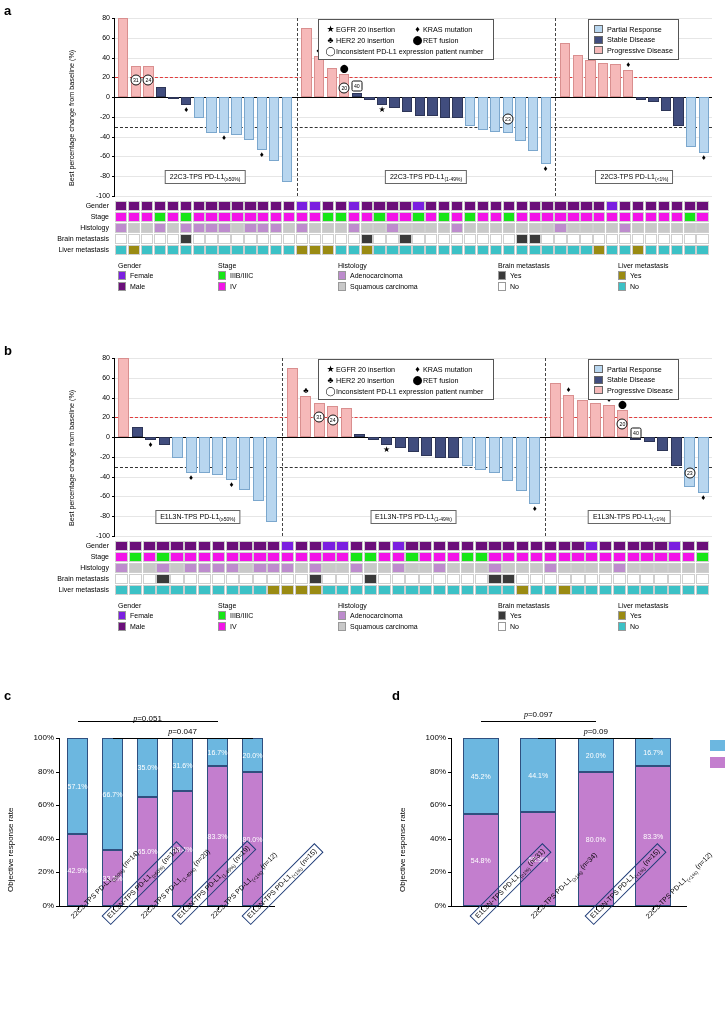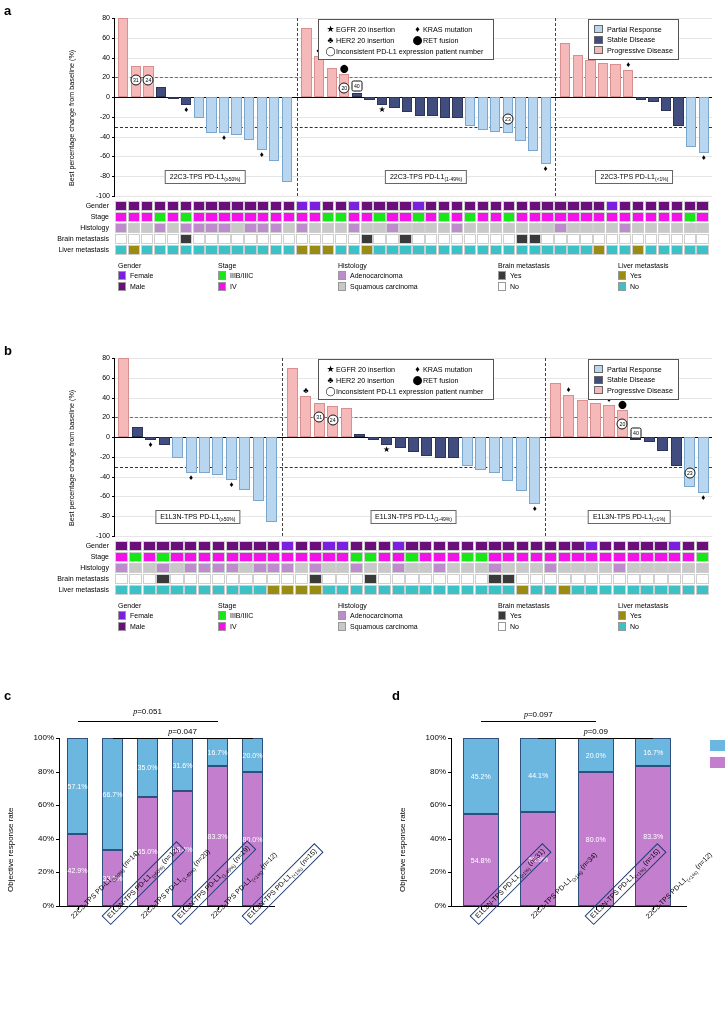--- a/index.html
+++ b/index.html
@@ -955,21 +955,21 @@
     <div class="bar2 seg-sd" style="left:206.65px;top:76.056px;width:21.7px;height:139.944px;"></div>
     <div class="seglabel" style="left:217.5px;top:62.028px;">16.7%</div>
     <div class="seglabel" style="left:217.5px;top:146.028px;">83.3%</div>
     <div class="axisline" style="left:217.5px;top:216px;width:1px;height:4px;"></div>
     <div class="bar2 seg-pr" style="left:241.65px;top:48px;width:21.7px;height:33.6px;"></div>
     <div class="bar2 seg-sd" style="left:241.65px;top:81.6px;width:21.7px;height:134.4px;"></div>
     <div class="seglabel" style="left:252.5px;top:64.8px;">20.0%</div>
     <div class="seglabel" style="left:252.5px;top:148.8px;">80.0%</div>
     <div class="axisline" style="left:252.5px;top:216px;width:1px;height:4px;"></div>
     <div class="pbar" style="left:77.5px;top:31px;width:140px;"></div>
-    <div class="pval" style="left:147.5px;top:17px;transform:translateX(-50%);"><i>p</i>=0.051</div>
+    <div class="pval" style="left:147.5px;top:24px;transform:translateX(-50%);"><i>p</i>=0.051</div>
     <div class="pbar" style="left:112.5px;top:48px;width:140px;"></div>
     <div class="pval" style="left:182.5px;top:37px;transform:translateX(-50%);"><i>p</i>=0.047</div>
     <div class="xlab" style="left:75.5px;top:222px;">22C3-TPS PD-L1<sub>(≥50%)</sub> (n=14)</div>
     <div class="xlab boxed" style="left:110.5px;top:222px;">E1L3N-TPS PD-L1<sub>(≥50%)</sub> (n=12)</div>
     <div class="xlab" style="left:145.5px;top:222px;">22C3-TPS PD-L1<sub>(1-49%)</sub> (n=20)</div>
     <div class="xlab boxed" style="left:180.5px;top:222px;">E1L3N-TPS PD-L1<sub>(1-49%)</sub> (n=19)</div>
     <div class="xlab" style="left:215.5px;top:222px;">22C3-TPS PD-L1<sub>(&lt;1%)</sub> (n=12)</div>
     <div class="xlab boxed" style="left:250.5px;top:222px;">E1L3N-TPS PD-L1<sub>(&lt;1%)</sub> (n=15)</div>
   </div>
 

